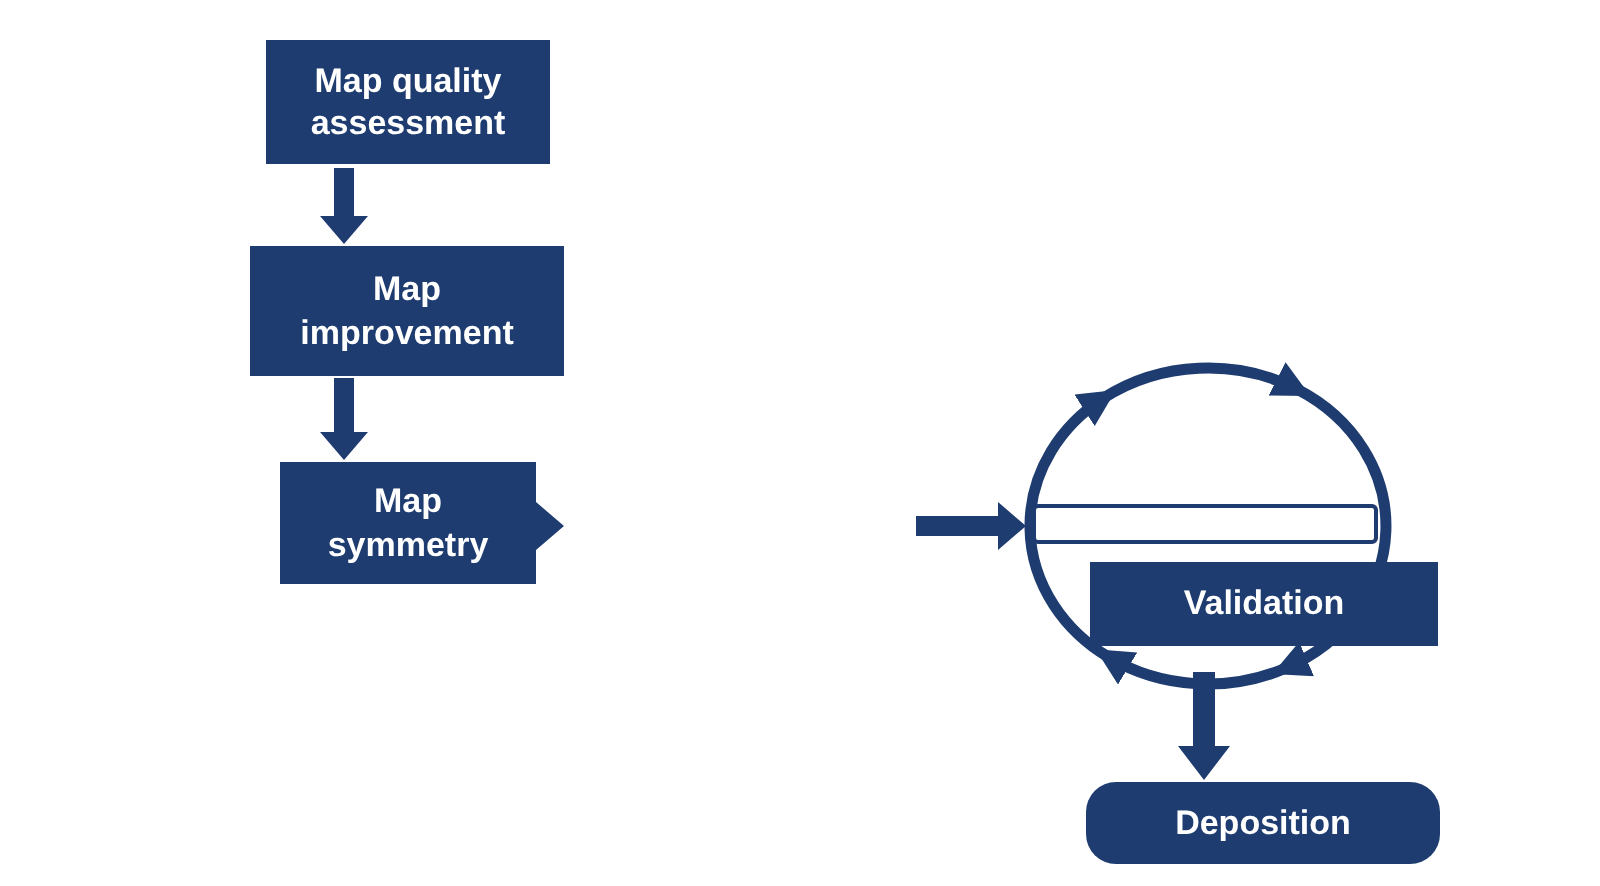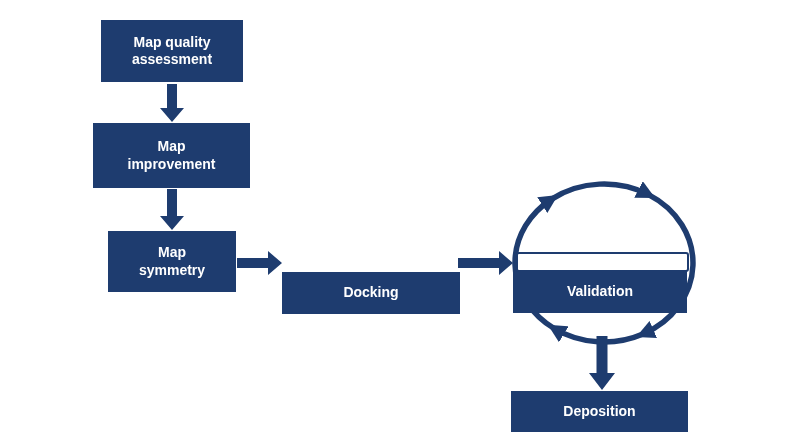--- a/index.html
+++ b/index.html
@@ -32,45 +32,46 @@
 
   .node {
     position: absolute;
     z-index: 2;
     background: var(--navy, #1e3c6f);
     color: #ffffff;
     display: flex;
     align-items: center;
     justify-content: center;
     text-align: center;
-    font-size: 14px;
+    font-size: 17px;
     font-weight: 700;
     line-height: 1.25;
     white-space: pre-line;
+    margin-left: 32px;
   }
 
   .gapbox {
     position: absolute;
     z-index: 3;
     left: 516px; top: 252px;
     width: 173px; height: 20px;
     background: #ffffff;
     border: 2px solid var(--navy, #1e3c6f);
     border-radius: 3px;
   }
 
   
   .n0 { left: 101px; top: 20px;  width: 142px; height: 62px; }
   .n1 { left: 93px;  top: 123px; width: 157px; height: 65px; }
   .n2 { left: 108px; top: 231px; width: 128px; height: 61px; }
   .n3 { left: 282px; top: 210px; width: 178px; height: 42px; }
   .n4 { left: 282px; top: 272px; width: 178px; height: 42px; }
   .n5 { left: 513px; top: 211px; width: 174px; height: 42px; }
-  .n6 { left: 513px; top: 271px; width: 174px; height: 42px; }
-  .n7 { left: 511px; top: 391px; width: 177px; height: 41px; }
+  .n6 { left: 513px; top: 281px; width: 174px; height: 42px; }
+  .n7 { left: 511px; top: 391px; width: 177px; height: 41px; border-radius: 15px; }
 </style>
 </head>
 <body>
 
 <div class="canvas">
 
   <svg class="layer-svg" viewBox="0 0 800 443" xmlns="http://www.w3.org/2000/svg" aria-hidden="true">
     <defs>
       <marker id="ah" viewBox="0 0 10 10" refX="6" refY="5" markerWidth="3.4" markerHeight="3.4" orient="auto" markerUnits="strokeWidth">
         <path class="marker-head" d="M0,0 L10,5 L0,10 z"></path>
@@ -90,17 +91,16 @@
   </svg>
 
   <div class="gapbox"></div>
 
   <div class="node n0">Map quality
 assessment</div>
   <div class="node n1">Map
 improvement</div>
   <div class="node n2">Map
 symmetry</div>
-  <div class="node n4">Docking</div>
   <div class="node n6">Validation</div>
   <div class="node n7">Deposition</div>
 
 </div>
 
 </body></html>

